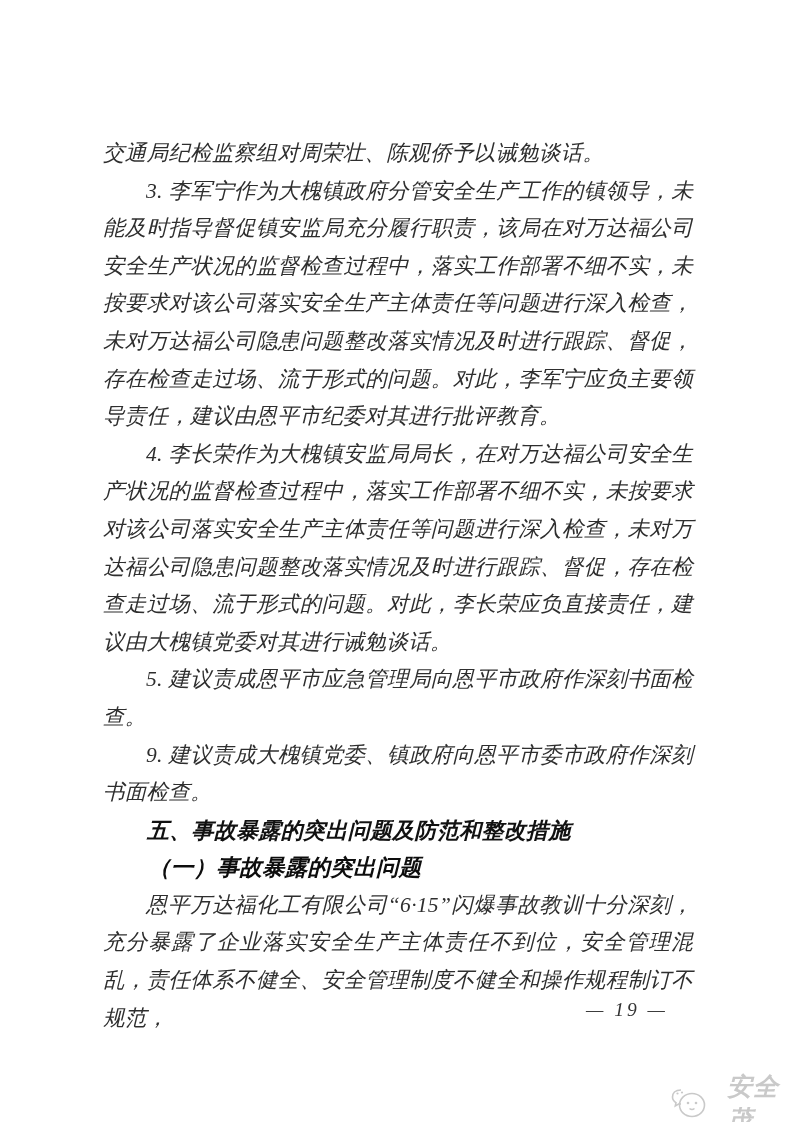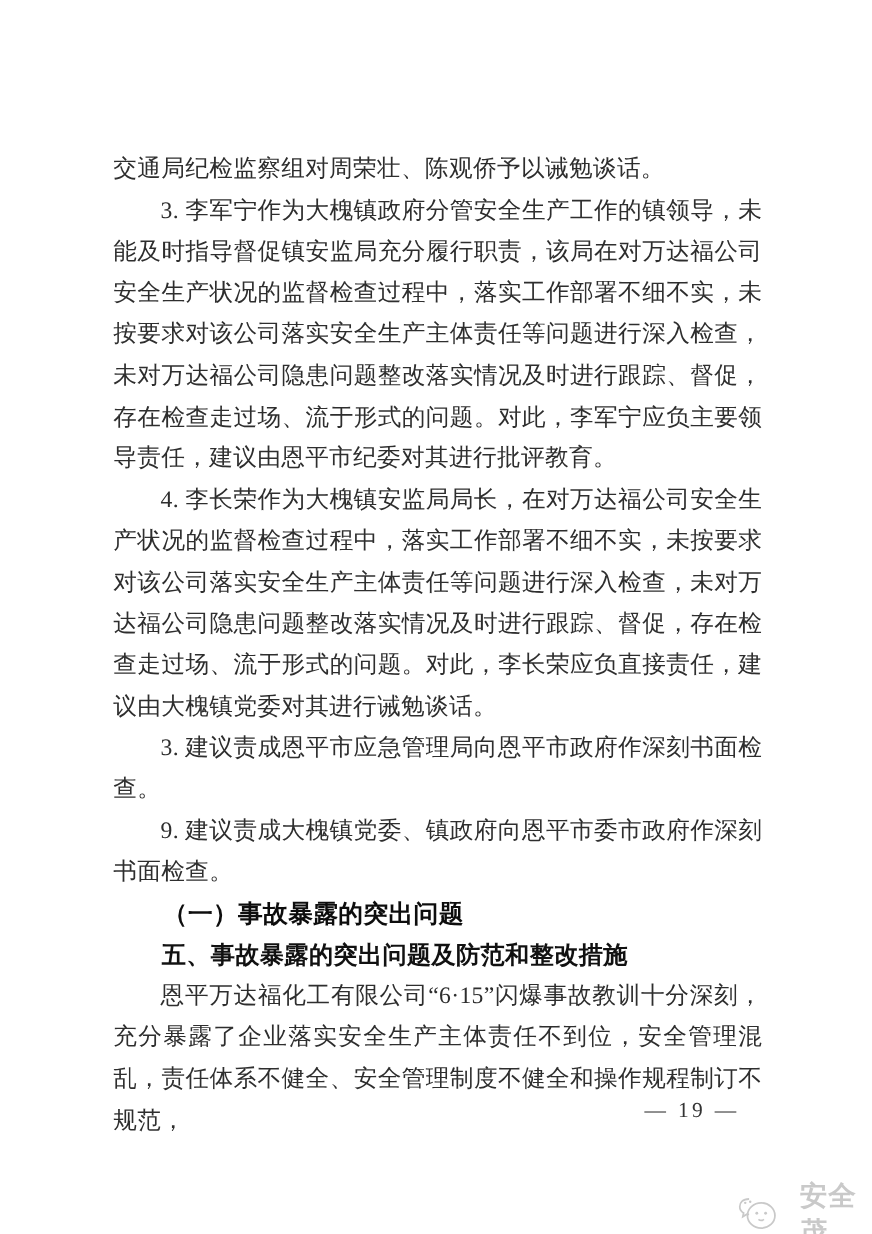--- a/index.html
+++ b/index.html
@@ -7,20 +7,21 @@
     padding: 0;
     background: #ffffff;
   }
   .page {
     position: relative;
     width: 793px;
     height: 1122px;
     background: #ffffff;
     overflow: hidden;
     font-family: "Liberation Serif", "DejaVu Serif", serif;
+    font-style: italic;
   }
   .content {
     position: absolute;
     left: 103px;
     top: 135px;
     width: 590px;
   }
   .para {
     margin: 0;
     font-size: 21.5px;
@@ -81,24 +82,24 @@
 </style>
 </head>
 <body>
 
 <div class="page">
 
   <main class="content" id="paragraph-container">
       <p class="para continuation">交通局纪检监察组对周荣壮、陈观侨予以诫勉谈话。</p>
       <p class="para body">3. 李军宁作为大槐镇政府分管安全生产工作的镇领导，未能及时指导督促镇安监局充分履行职责，该局在对万达福公司安全生产状况的监督检查过程中，落实工作部署不细不实，未按要求对该公司落实安全生产主体责任等问题进行深入检查，未对万达福公司隐患问题整改落实情况及时进行跟踪、督促，存在检查走过场、流于形式的问题。对此，李军宁应负主要领导责任，建议由恩平市纪委对其进行批评教育。</p>
       <p class="para body">4. 李长荣作为大槐镇安监局局长，在对万达福公司安全生产状况的监督检查过程中，落实工作部署不细不实，未按要求对该公司落实安全生产主体责任等问题进行深入检查，未对万达福公司隐患问题整改落实情况及时进行跟踪、督促，存在检查走过场、流于形式的问题。对此，李长荣应负直接责任，建议由大槐镇党委对其进行诫勉谈话。</p>
-      <p class="para body">3. 建议责成恩平市应急管理局向恩平市政府作深刻书面检查。</p>
+      <p class="para body">5. 建议责成恩平市应急管理局向恩平市政府作深刻书面检查。</p>
       <p class="para body">9. 建议责成大槐镇党委、镇政府向恩平市委市政府作深刻书面检查。</p>
+      <p class="para heading1">五、事故暴露的突出问题及防范和整改措施</p>
       <p class="para heading2">（一）事故暴露的突出问题</p>
-      <p class="para heading1">五、事故暴露的突出问题及防范和整改措施</p>
       <p class="para body">恩平万达福化工有限公司“6·15”闪爆事故教训十分深刻，充分暴露了企业落实安全生产主体责任不到位，安全管理混乱，责任体系不健全、安全管理制度不健全和操作规程制订不规范，</p>
     </main>
 
   <div class="page-number">— 19 —</div>
 
   <div class="watermark">
     <span class="wm-logo">
       <svg viewBox="0 0 36 32" width="36" height="32" xmlns="http://www.w3.org/2000/svg">
         <g fill="none" stroke="#c9c9c9" stroke-width="1.6">
           <path d="M10 3 C4 3 1.5 6.5 1.5 10 C1.5 12.5 3 14.5 5 15.7 L4.3 19 L8 16.8 C8.6 17 9.3 17 10 17"></path>

